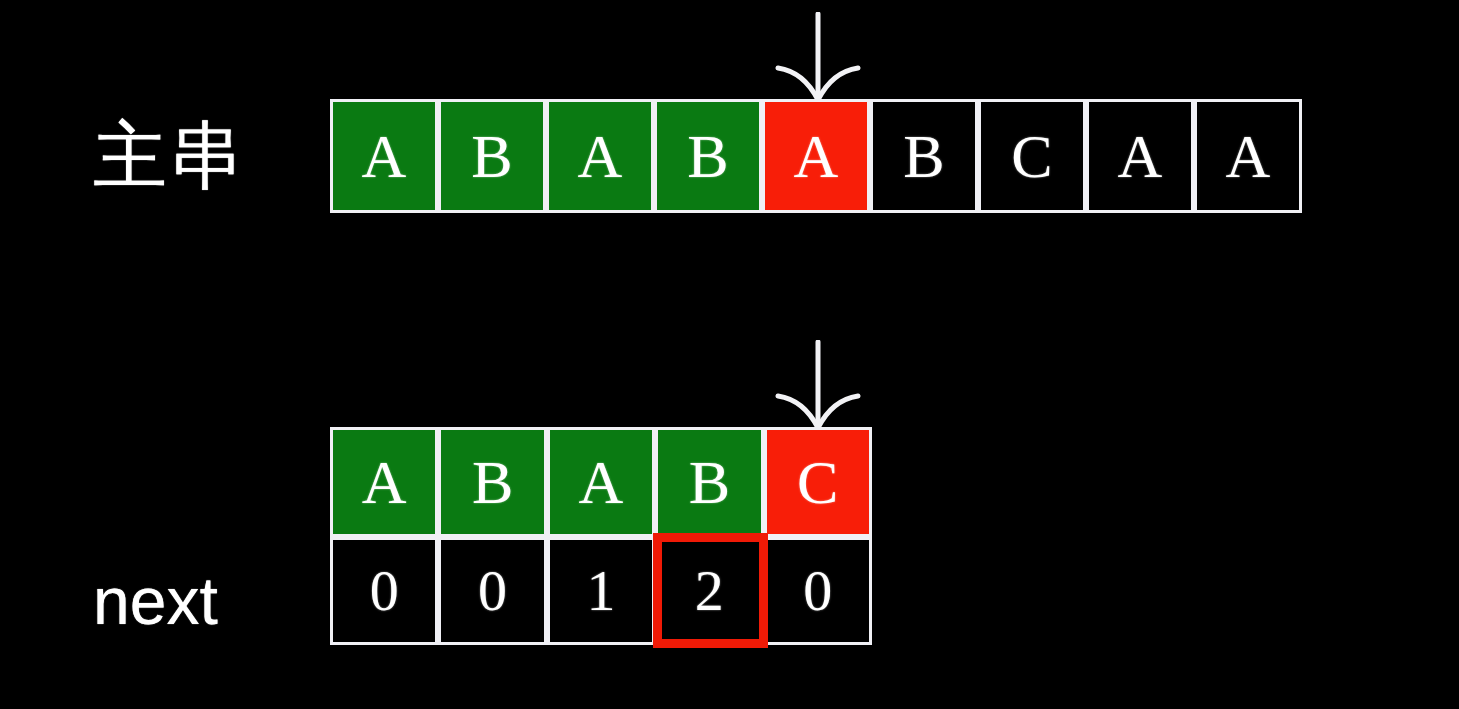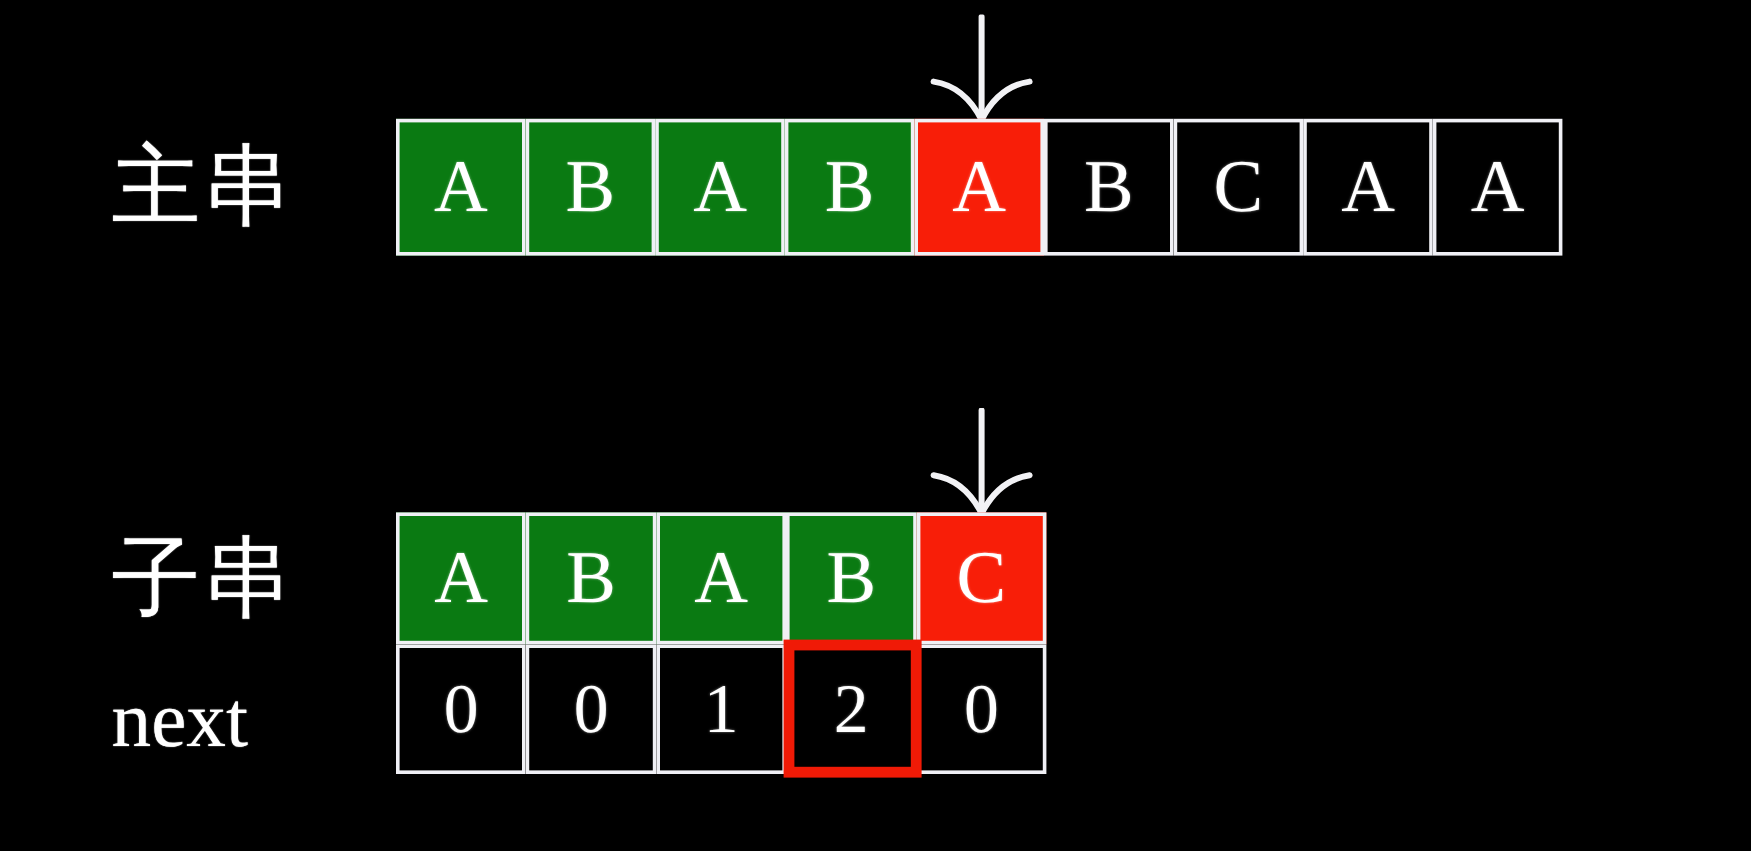--- a/index.html
+++ b/index.html
@@ -13,21 +13,21 @@
     height: 709px;
     background: #000000;
     overflow: hidden;
     font-family: "Liberation Serif", serif;
   }
 
   
   .row-label {
     position: absolute;
     color: #ffffff;
-    font-family: Liberation Serif, serif;
+    font-family: Liberation Sans, sans-serif;
     white-space: nowrap;
     letter-spacing: 2px;
     text-shadow: 0 0 1px #ffffff;
   }
   #label-main {
     left: 93px;
     top: 113px;
     font-size: 74px;
     line-height: 86px;
   }
@@ -147,21 +147,20 @@
   </div>
 
   <div class="arrow" id="arrow-sub">
     <svg viewBox="0 0 120 90" xmlns="http://www.w3.org/2000/svg">
       <line x1="60" y1="2" x2="60" y2="86" stroke="#f2f2f5" stroke-width="5" stroke-linecap="round"></line>
       <path d="M 20 56 Q 46 60 60 88" fill="none" stroke="#f2f2f5" stroke-width="5" stroke-linecap="round"></path>
       <path d="M 100 56 Q 74 60 60 88" fill="none" stroke="#f2f2f5" stroke-width="5" stroke-linecap="round"></path>
     </svg>
   </div>
 
-  <div class="row-label" id="label-sub">子串</div>
 
   <div class="strip" id="pattern-strip">
     <div class="cell green">A</div>
     <div class="cell green">B</div>
     <div class="cell green">A</div>
     <div class="cell green">B</div>
     <div class="cell red">C</div>
   </div>
 
   <div class="row-label" id="label-next">next</div>

